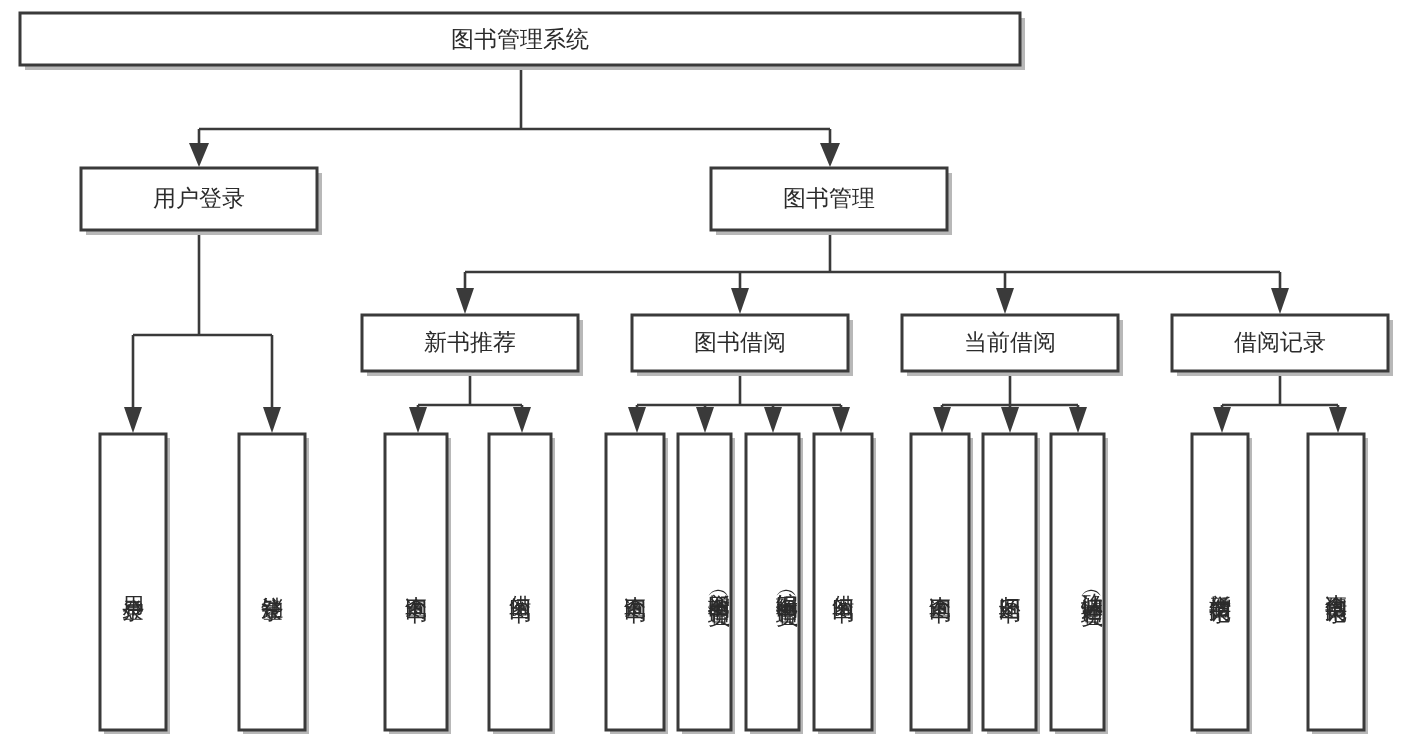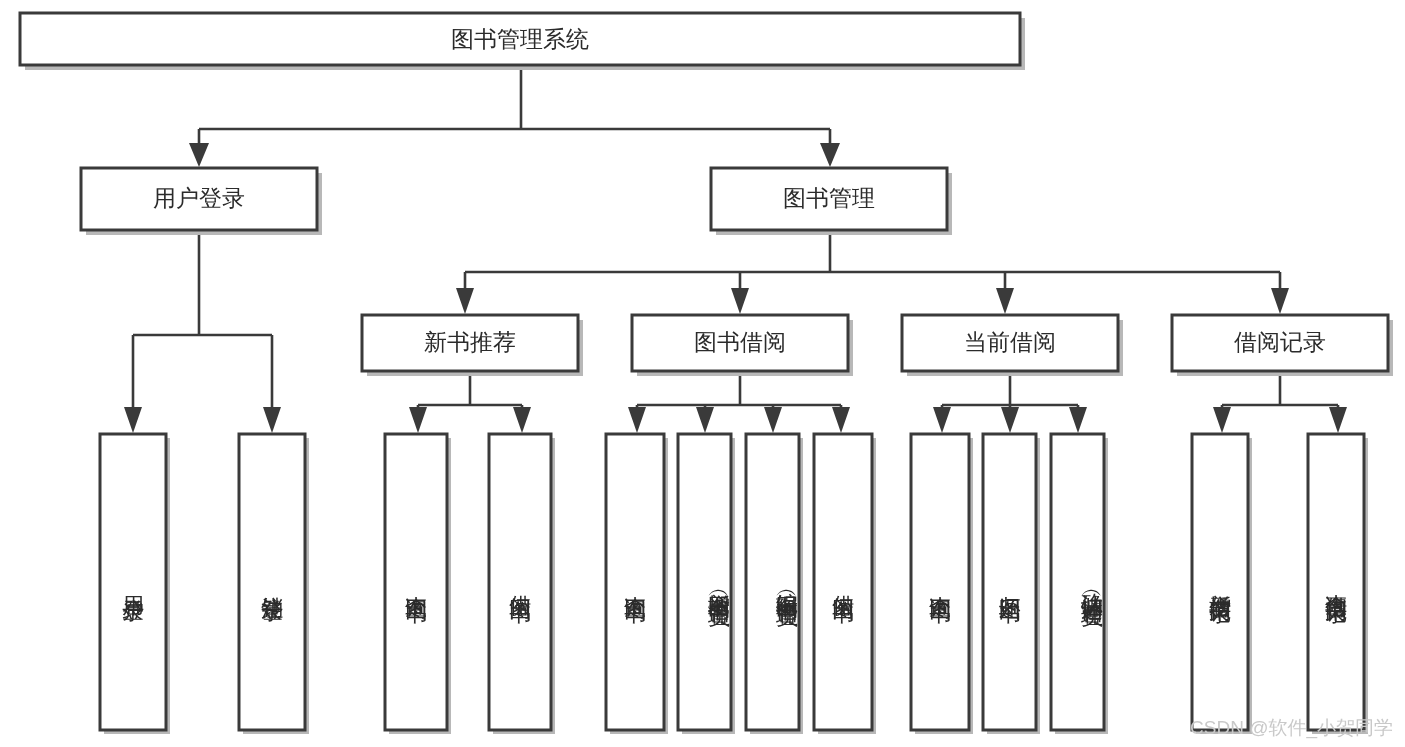--- a/index.html
+++ b/index.html
@@ -251,14 +251,13 @@
   <div class="node-label-v" style="left:606px; top:434px; width:58px; height:296px;">查询图书</div>
   <div class="node-label-v" style="left:678px; top:436px; width:53px; height:296px; align-items:flex-start;">新增图书（管理员）</div>
   <div class="node-label-v" style="left:746px; top:436px; width:53px; height:296px; align-items:flex-start;">编辑图书（管理员）</div>
   <div class="node-label-v" style="left:814px; top:434px; width:58px; height:296px;">借阅图书</div>
   <div class="node-label-v" style="left:911px; top:434px; width:58px; height:296px;">查询图书</div>
   <div class="node-label-v" style="left:983px; top:434px; width:53px; height:296px;">归还图书</div>
   <div class="node-label-v" style="left:1051px; top:436px; width:53px; height:296px; align-items:flex-start;">确认归还（管理员）</div>
   <div class="node-label-v" style="left:1192px; top:434px; width:56px; height:296px;">新增借阅记录</div>
   <div class="node-label-v" style="left:1308px; top:434px; width:56px; height:296px;">查询借阅记录</div>
 
-  <div class="watermark">CSDN @软件_小贺同学</div>
 </div>
 
 </body></html>

